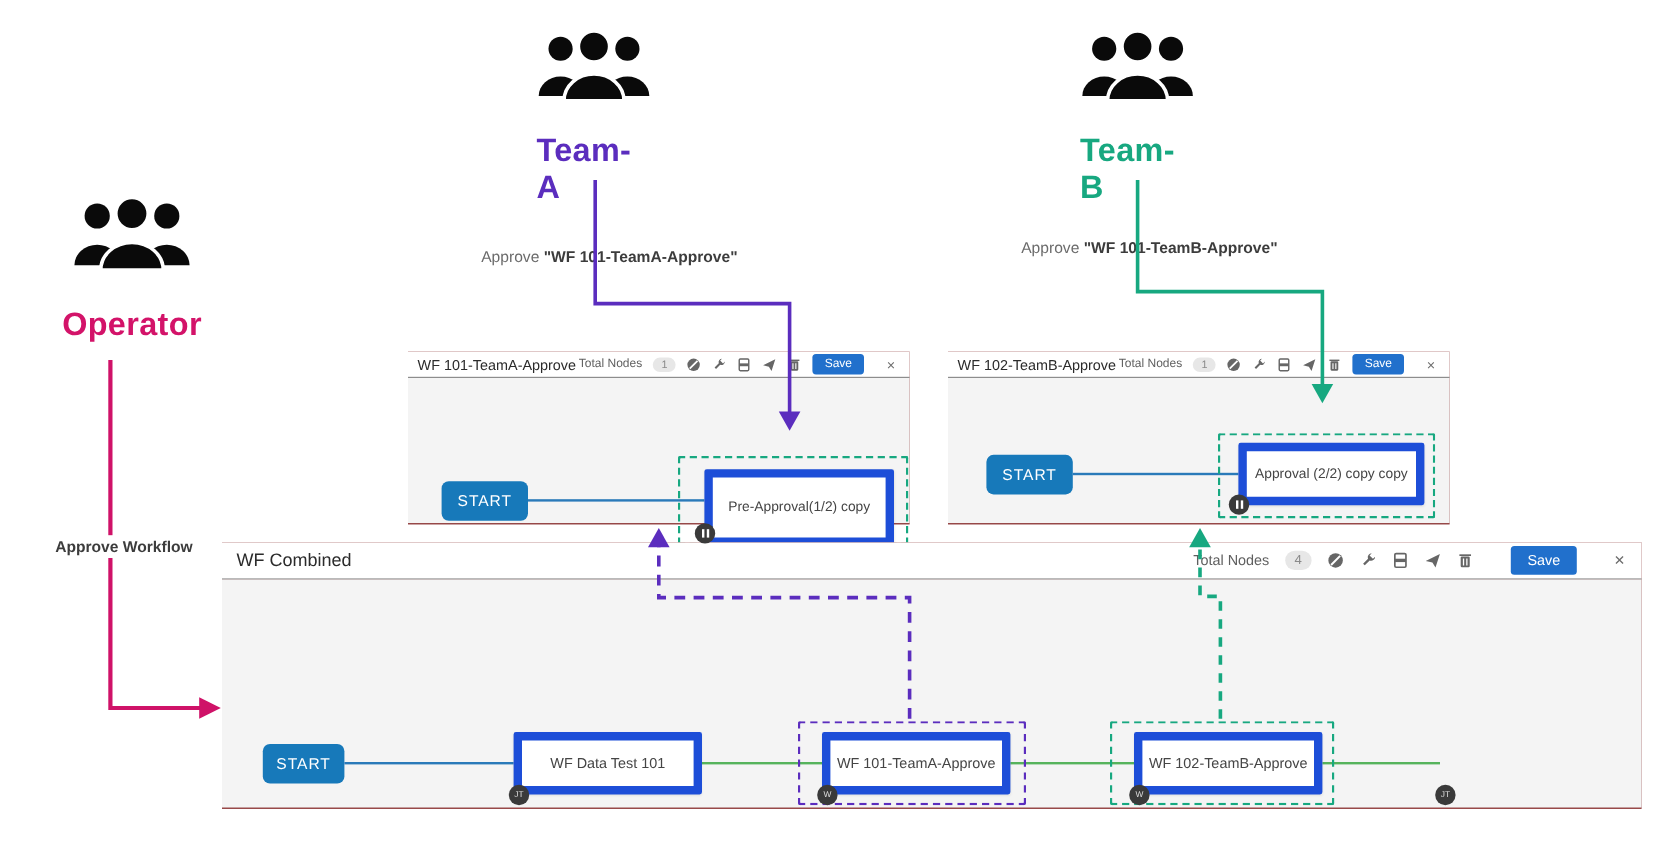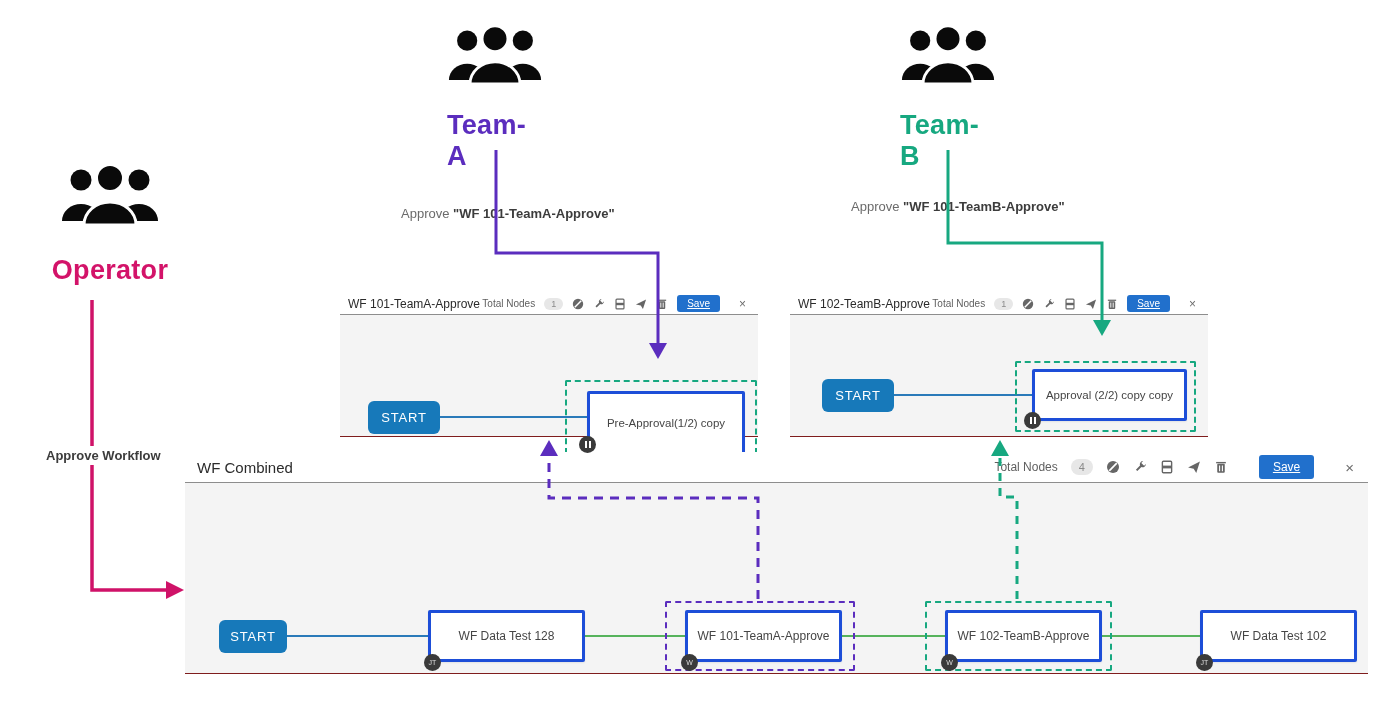--- a/index.html
+++ b/index.html
@@ -26,31 +26,31 @@
   .toolbar { margin-left:auto; display:flex; align-items:center; }
   .phead.mini .toolbar { gap:9px; }
   .phead.big .toolbar { gap:13px; }
   .tn-label { color:#5f5f5f; white-space:nowrap; }
   .phead.mini .tn-label { font-size:10px; }
   .phead.big .tn-label { font-size:12px; }
   .pill { background:#e7e7e7; color:#8a8a8a; border-radius:9px; text-align:center; }
   .phead.mini .pill { font-size:9px; padding:1px 7px; }
   .phead.big .pill { font-size:11px; padding:2px 8px; }
   .tbicon { display:flex; align-items:center; cursor:pointer; }
-  .save-btn { background:#2170cc; color:#fff; border:none; border-radius:3px; cursor:pointer;text-decoration:underline; }
+  .save-btn { background:#2170cc; color:#fff; border:none; border-radius:3px; cursor:pointer; }
   .phead.mini .save-btn { font-size:10px; padding:3px 10px; }
   .phead.big .save-btn { font-size:12px; padding:5px 14px; margin-left:18px; }
   .close-x { color:#6e6e6e; cursor:pointer; }
   .phead.mini .close-x { font-size:12px; margin-left:10px; }
   .phead.big .close-x { font-size:15px; margin-left:18px; }
   .pbody { position:relative; background:#f4f4f4; width:100%; }
 
   
   .start-btn { position:absolute; background:#1779ba; color:#fff; display:flex; align-items:center; justify-content:center; border-radius:6px; font-size:13px; letter-spacing:.8px; cursor:pointer; }
-  .node { position:absolute; background:#fff; border:3px solid #1d4ed8; border-radius:2px; display:flex; align-items:center; justify-content:center; color:#454545; box-shadow:0 1px 2px rgba(0,0,0,.07); cursor:pointer; white-space:nowrap; }
+  .node { position:absolute; background:#fff; border:7px solid #1d4ed8; border-radius:2px; display:flex; align-items:center; justify-content:center; color:#454545; box-shadow:0 1px 2px rgba(0,0,0,.07); cursor:pointer; white-space:nowrap; }
   .link { position:absolute; height:2px; }
   .sel { position:absolute; border:2px dashed; border-radius:2px; }
   .nbadge { position:absolute; width:17px; height:17px; border-radius:50%; background:#3a3a3a; color:#ddd; font-size:7px; display:flex; align-items:center; justify-content:center; z-index:5; }
   .pause-bars { display:flex; gap:2px; }
   .pause-bars i { display:block; width:2px; height:7px; background:#fff; }
 
   .overlay { position:absolute; left:0; top:0; z-index:50; pointer-events:none; }
 </style>
 </head>
 <body>
@@ -253,24 +253,23 @@
       <div class="start-btn" style="left:34px; top:137px; width:68px; height:33px;">START</div>
 
       <div class="link" style="left:102px; top:152px; width:141px; background:#2a7ab9;"></div>
       <div class="link" style="left:400px; top:152px; width:100px; background:#56b35c;"></div>
       <div class="link" style="left:657px; top:152px; width:103px; background:#56b35c;"></div>
       <div class="link" style="left:917px; top:152px; width:98px; background:#56b35c;"></div>
 
       <div class="sel" style="left:480px; top:118px; width:190px; height:70px; border-color:#5b2dbe;"></div>
       <div class="sel" style="left:740px; top:118px; width:187px; height:70px; border-color:#17a880;"></div>
 
-      <div class="node" style="left:243px; top:127px; width:157px; height:52px; font-size:12px;">WF Data Test 128</div>
+      <div class="node" style="left:243px; top:127px; width:157px; height:52px; font-size:12px;">WF Data Test 101</div>
       <div class="node" style="left:500px; top:127px; width:157px; height:52px; font-size:12px;">WF 101-TeamA-Approve</div>
       <div class="node" style="left:760px; top:127px; width:157px; height:52px; font-size:12px;">WF 102-TeamB-Approve</div>
-      <div class="node" style="left:1015px; top:127px; width:157px; height:52px; font-size:12px;">WF Data Test 102</div>
 
       <div class="nbadge" style="left:239px; top:171px;">JT</div>
       <div class="nbadge" style="left:496px; top:171px;">W</div>
       <div class="nbadge" style="left:756px; top:171px;">W</div>
       <div class="nbadge" style="left:1011px; top:171px;">JT</div>
     </div>
   </div>
 
   <svg class="overlay" width="1391" height="718" viewBox="0 0 1391 718">
 

